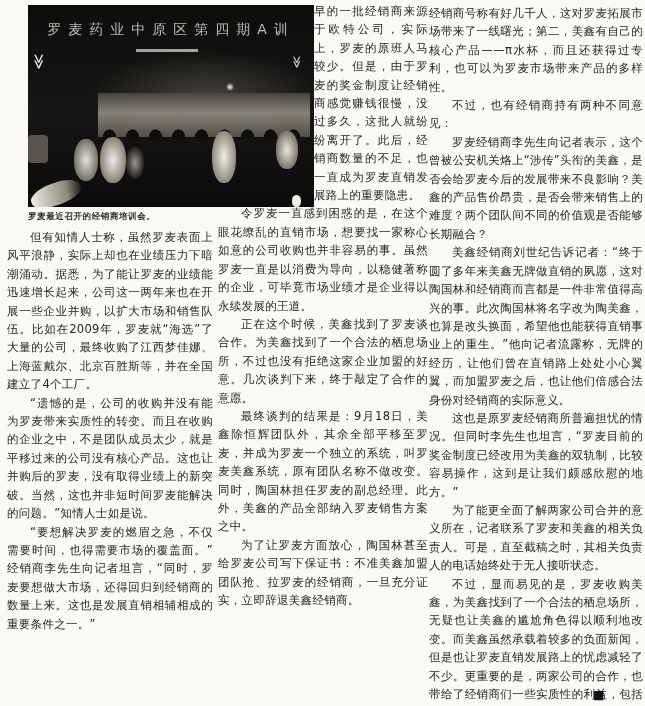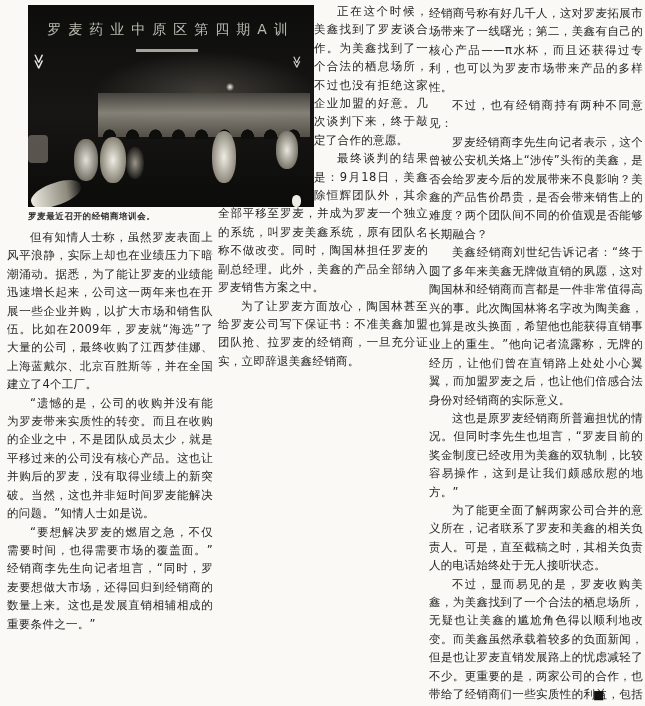--- a/index.html
+++ b/index.html
@@ -134,20 +134,22 @@
 
   <div class="col" id="col1">
     <p>但有知情人士称，虽然罗麦表面上风平浪静，实际上却也在业绩压力下暗潮涌动。据悉，为了能让罗麦的业绩能迅速增长起来，公司这一两年来也在开展一些企业并购，以扩大市场和销售队伍。比如在2009年，罗麦就“海选”了大量的公司，最终收购了江西梦佳娜、上海蓝戴尔、北京百胜斯等，并在全国建立了4个工厂。</p>
     <p>“遗憾的是，公司的收购并没有能为罗麦带来实质性的转变。而且在收购的企业之中，不是团队成员太少，就是平移过来的公司没有核心产品。这也让并购后的罗麦，没有取得业绩上的新突破。当然，这也并非短时间罗麦能解决的问题。”知情人士如是说。</p>
     <p>“要想解决罗麦的燃眉之急，不仅需要时间，也得需要市场的覆盖面。”经销商李先生向记者坦言，“同时，罗麦要想做大市场，还得回归到经销商的数量上来。这也是发展直销相辅相成的重要条件之一。”</p>
 
   </div>
 
   <div class="col" id="col2">
     <div class="photo-spacer"></div>
+    <p class="noindent">早的一批经销商来源于欧特公司，实际上，罗麦的原班人马较少。但是，由于罗麦的奖金制度让经销商感觉赚钱很慢，没过多久，这批人就纷纷离开了。此后，经销商数量的不足，也一直成为罗麦直销发展路上的重要隐患。</p>
+    <p>令罗麦一直感到困惑的是，在这个眼花缭乱的直销市场，想要找一家称心如意的公司收购也并非容易的事。虽然罗麦一直是以消费为导向，以稳健著称的企业，可毕竟市场业绩才是企业得以永续发展的王道。</p>
     <p>正在这个时候，美鑫找到了罗麦谈合作。为美鑫找到了一个合法的栖息场所，不过也没有拒绝这家企业加盟的好意。几次谈判下来，终于敲定了合作的意愿。</p>
     <p>最终谈判的结果是：9月18日，美鑫除恒辉团队外，其余全部平移至罗麦，并成为罗麦一个独立的系统，叫罗麦美鑫系统，原有团队名称不做改变。同时，陶国林担任罗麦的副总经理。此外，美鑫的产品全部纳入罗麦销售方案之中。</p>
     <p>为了让罗麦方面放心，陶国林甚至给罗麦公司写下保证书：不准美鑫加盟团队抢、拉罗麦的经销商，一旦充分证实，立即辞退美鑫经销商。</p>
 
   </div>
 
   <div class="col" id="col3">
     <p class="noindent">经销商号称有好几千人，这对罗麦拓展市场带来了一线曙光；第二，美鑫有自己的核心产品——π水杯，而且还获得过专利，也可以为罗麦市场带来产品的多样性。</p>
     <p>不过，也有经销商持有两种不同意见：</p>
     <p>罗麦经销商李先生向记者表示，这个曾被公安机关烙上“涉传”头衔的美鑫，是否会给罗麦今后的发展带来不良影响？美鑫的产品售价昂贵，是否会带来销售上的难度？两个团队间不同的价值观是否能够长期融合？</p>

